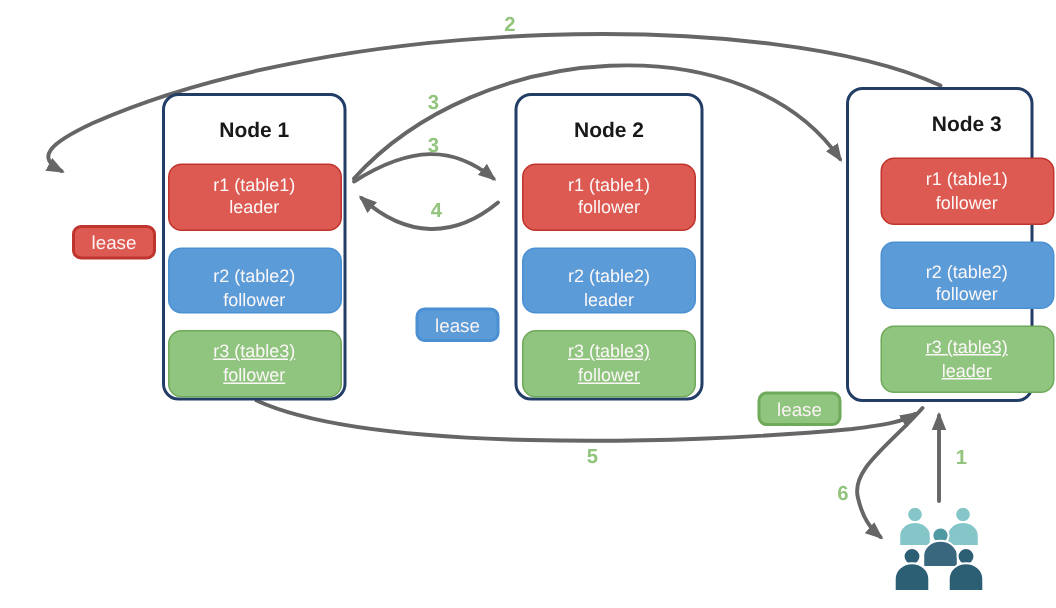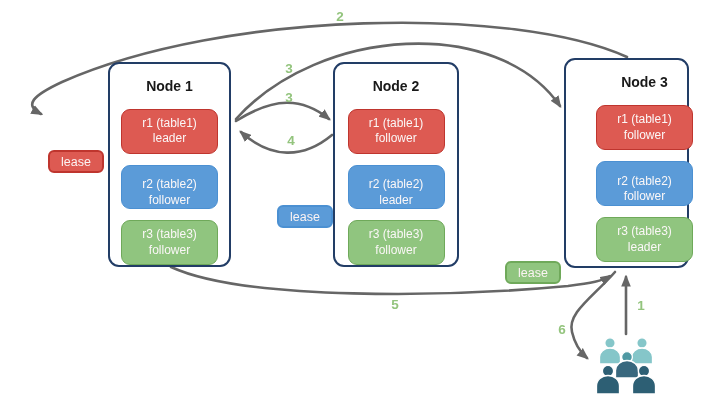--- a/index.html
+++ b/index.html
@@ -25,49 +25,49 @@
     position: absolute;
     background: #ffffff;
     border: 2px solid var(--node_border);
     border-radius: 11px;
     display: flex;
     flex-direction: column;
     align-items: center;
     padding-top: 10px;
   }
   .n1 { left: 108px; top: 62px; width: 123px; height: 205px; }
-  .n2 { left: 333px; top: 62px; width: 126px; height: 205px; }
+  .n2 { left: 343px; top: 62px; width: 126px; height: 205px; }
   .n3 { left: 564px; top: 58px; width: 125px; height: 210px; padding-left: 36px; }
   .node-title {
     height: 24px;
     display: flex;
     align-items: center;
     font-weight: bold;
     font-size: 14px;
     color: #191919;
   }
   .replica {
-    width: 97px;
+    width: 116px;
     height: 45px;
     margin-top: 11px;
     border-radius: 9px;
     border: 1.5px solid transparent;
     display: flex;
     flex-direction: column;
     align-items: center;
     justify-content: center;
     color: #fbf7f7;
     font-size: 12px;
     line-height: 1.3;
     text-align: center;
   }
   .replica:first-of-type { margin-top: 3px; }
   .replica.red   { background: var(--red);   border-color: var(--red_border); }
   .replica.blue  { background: var(--blue);  border-color: var(--blue_border); justify-content: flex-end; }
-  .replica.green { background: var(--green); border-color: var(--green_border); }
+  .replica.green { background: var(--green); border-color: var(--green_border); text-decoration: underline; }
 
   .lease {
     position: absolute;
     height: 23px;
     min-width: 56px;
     padding: 0 11px;
     border-radius: 6px;
     border: 2px solid;
     display: flex;
     align-items: center;

